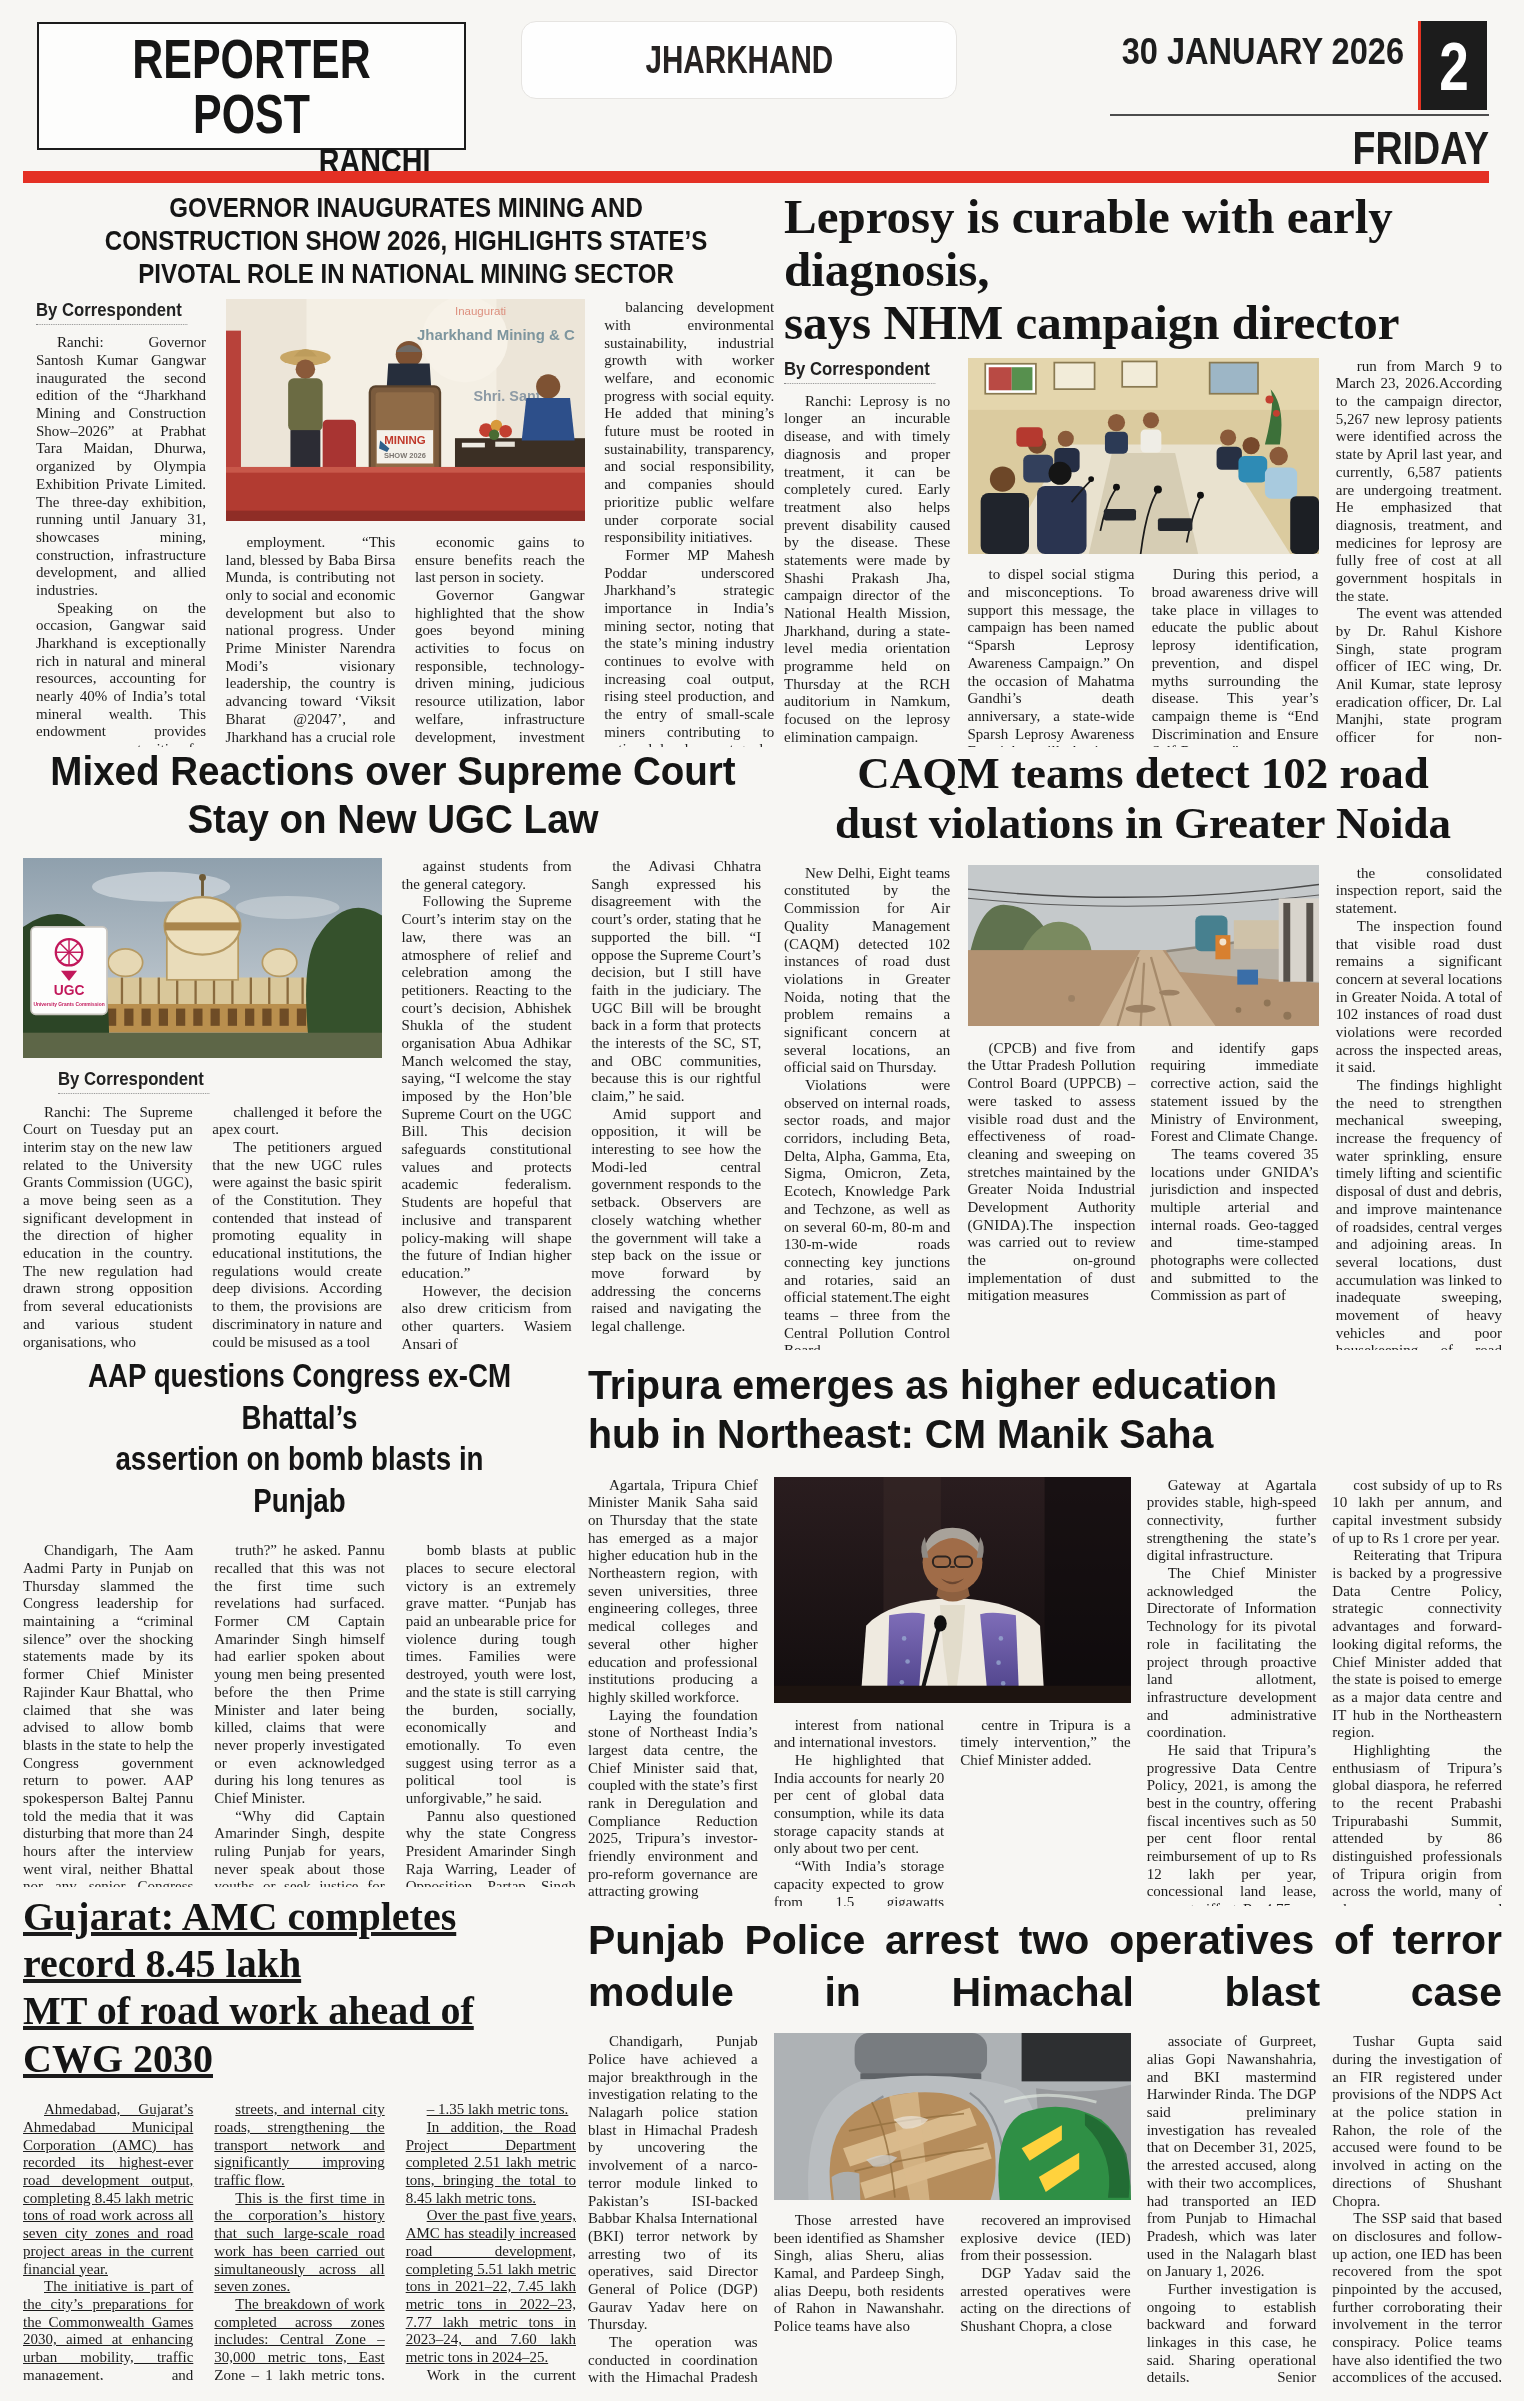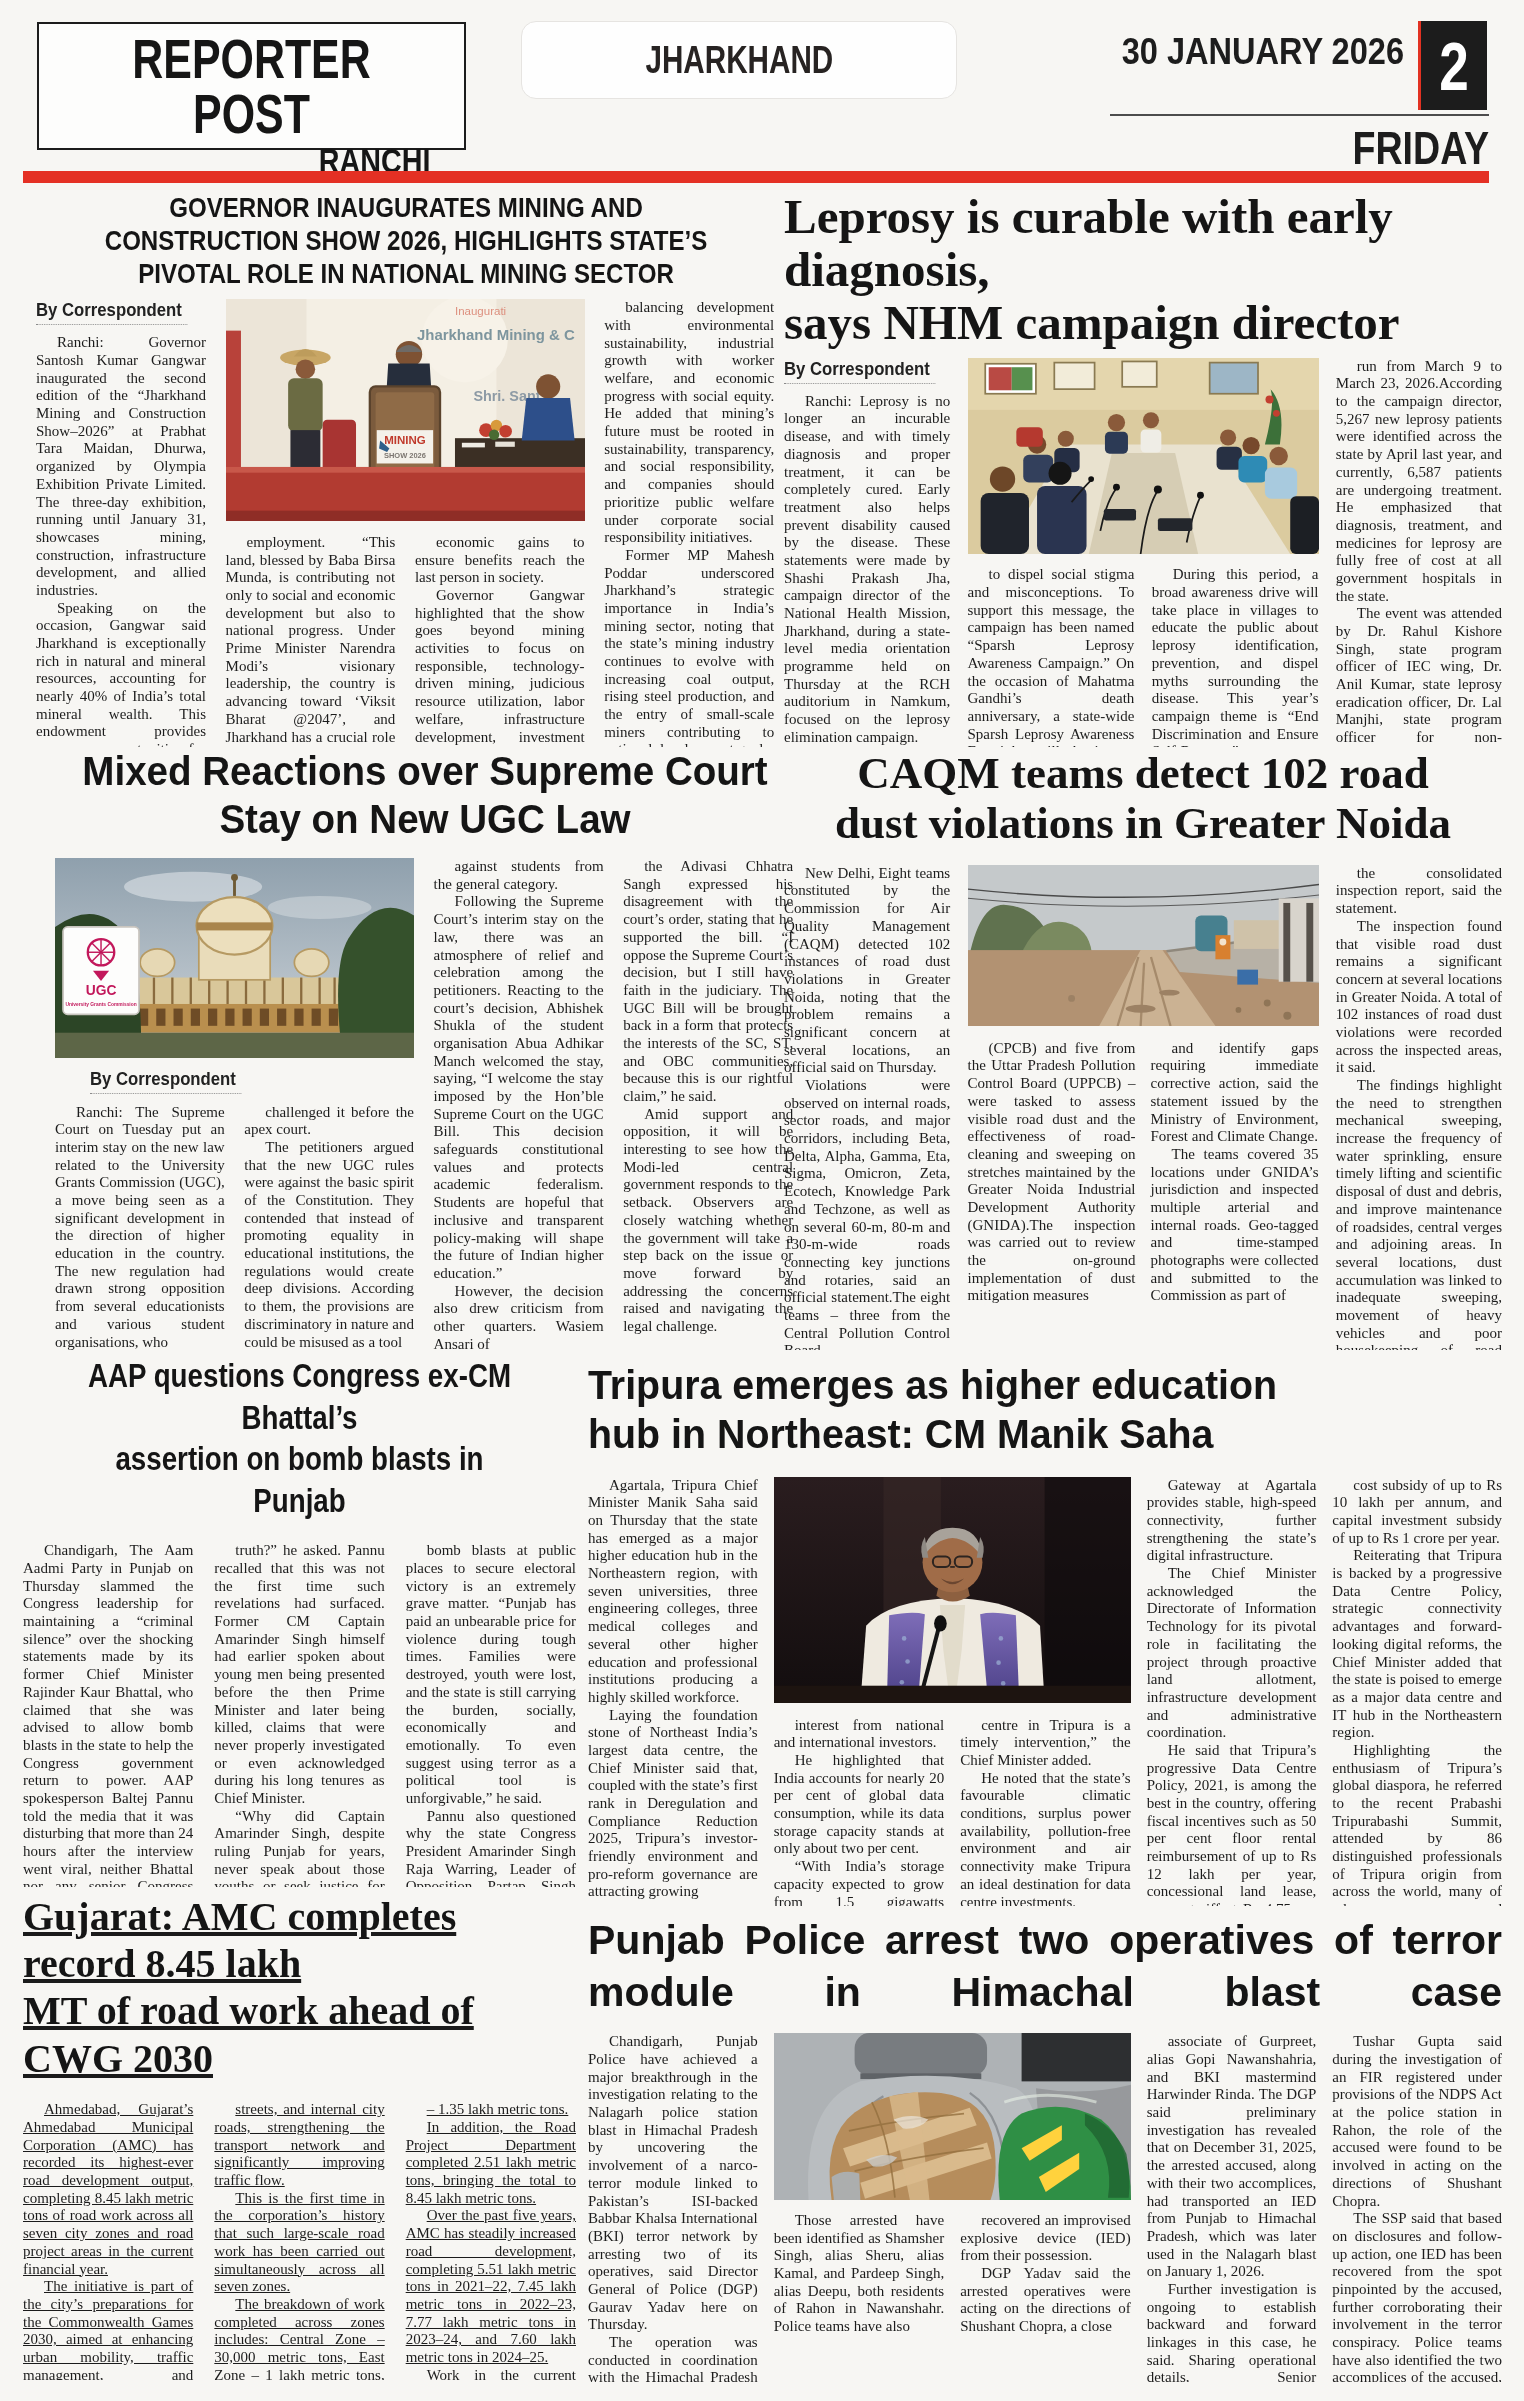--- a/index.html
+++ b/index.html
@@ -32,21 +32,21 @@
   .cols{display:flex;}
   .col{flex:1;min-width:0;}
   .bt p{margin:0;font-size:15px;line-height:1.18;text-align:justify;text-indent:21px;color:#1c1c1c;}
   .photo{display:block;width:100%;}
   .subcols{display:flex;}
   
   #mining{left:36px;top:191px;width:740px;height:556px;}
   #mining .cols{gap:19.6px;margin-top:9.2px;}
   #leprosy{left:784px;top:191px;width:718px;height:556px;}
   #leprosy .cols{gap:17.3px;margin-top:8px;}
-  #ugc{left:23px;top:748px;width:740px;height:602px;margin-left:32px;}
+  #ugc{left:23px;top:748px;width:740px;height:602px;}
   #ugc .cols{gap:19.6px;margin-top:15px;}
   #caqm{left:784px;top:748px;width:718px;height:602px;}
   #caqm .cols{gap:17.3px;margin-top:16px;}
   #aap{left:23px;top:1355px;width:553px;height:532px;}
   #aap .cols{gap:21px;margin-top:21px;}
   #tripura{left:588px;top:1361px;width:914px;height:545px;}
   #tripura .cols{gap:16px;margin-top:17.3px;}
   #gujarat{left:23px;top:1893px;width:553px;height:487px;text-decoration:underline;}
   #gujarat .cols{gap:21px;margin-top:19.6px;}
   #punjab{left:588px;top:1915px;width:914px;height:467px;}
@@ -448,21 +448,20 @@
         <rect x="0" y="362" width="620" height="30" fill="#1d1410"></rect>
       </svg>
       <div class="subcols">
         <div class="col bt">
             <p>interest from national and international investors.</p>
             <p>He highlighted that India accounts for nearly 20 per cent of global data consumption, while its data storage capacity stands at only about two per cent.</p>
             <p>“With India’s storage capacity expected to grow from 1.5 gigawatts currently to 8 gigawatts by 2030, the establishment of the data</p>
           </div>
         <div class="col bt">
             <p>centre in Tripura is a timely intervention,” the Chief Minister added.</p>
-            <p>He noted that the state’s favourable climatic conditions, surplus power availability, pollution-free environment and air connectivity make Tripura an ideal destination for data centre investments.</p>
           </div>
       </div>
     </div>
     <div class="col bt" style="max-width:170px;">
         <p>Gateway at Agartala provides stable, high-speed connectivity, further strengthening the state’s digital infrastructure.</p>
         <p>The Chief Minister acknowledged the Directorate of Information Technology for its pivotal role in facilitating the project through proactive land allotment, infrastructure development and administrative coordination.</p>
         <p>He said that Tripura’s progressive Data Centre Policy, 2021, is among the best in the country, offering fiscal incentives such as 50 per cent floor rental reimbursement of up to Rs 12 lakh per year, concessional land lease, power tariff at Rs 4.75 per unit, bandwidth</p>
       </div>
     <div class="col bt" style="max-width:170px;">
         <p>cost subsidy of up to Rs 10 lakh per annum, and capital investment subsidy of up to Rs 1 crore per year.</p>

